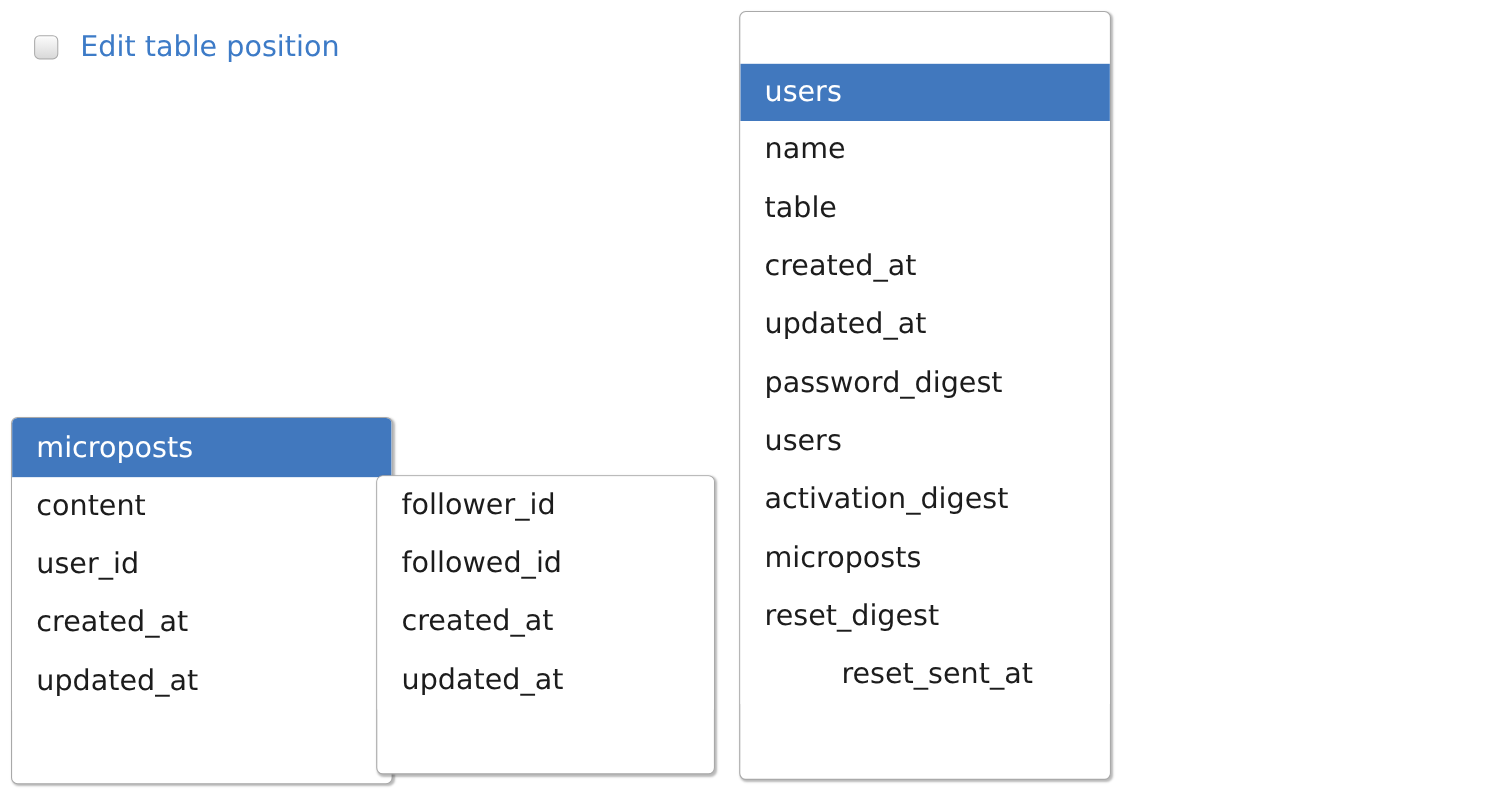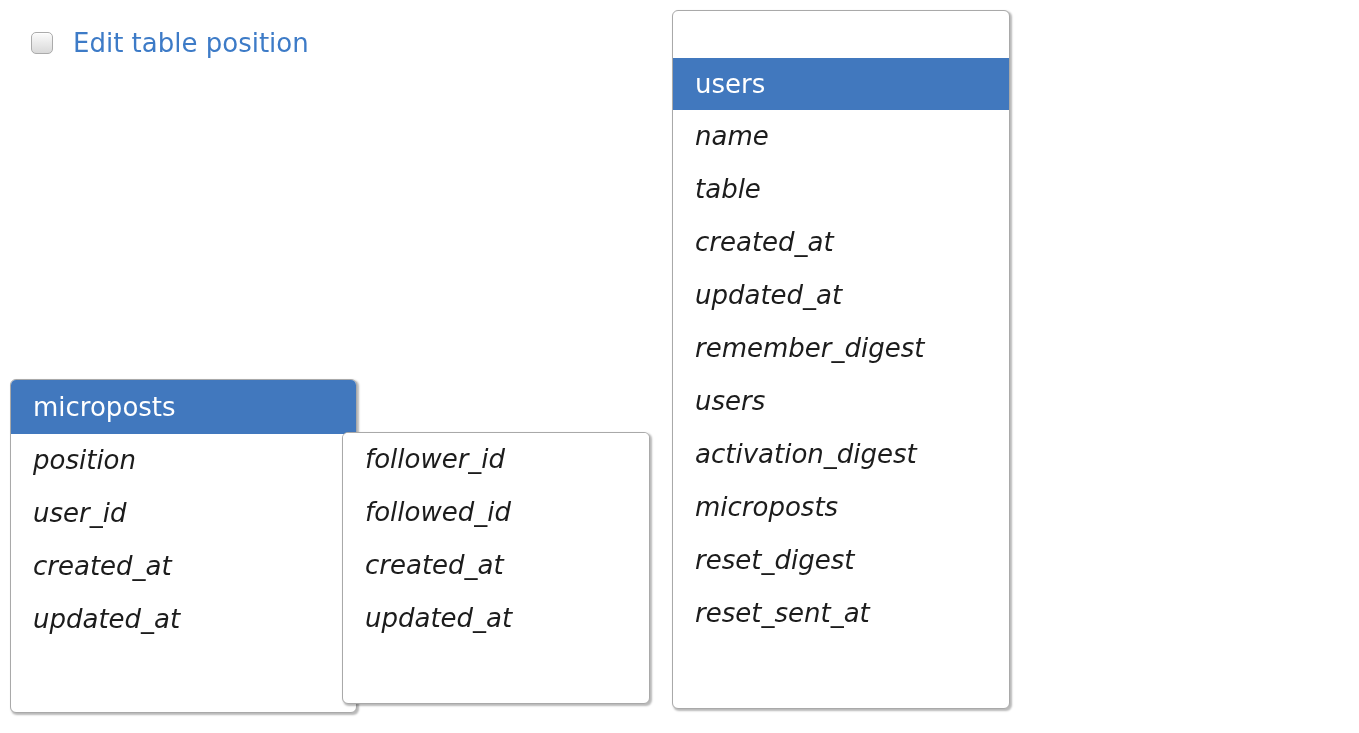--- a/index.html
+++ b/index.html
@@ -75,58 +75,57 @@
   }
   .table-card-body {
     background: #FFFFFF;
   }
   .field-row {
     font-size: 26px;
     color: var(--field-text);
     padding-left: 22px;
     white-space: nowrap;
     overflow: hidden;
-    font-style: italic;
   }
 </style>
 </head>
 <body>
 
 <div class="canvas">
 
   <div class="edit-control">
     <input type="checkbox" id="edit-cb" class="cb" style="">
     <label for="edit-cb" class="cb-label">Edit table position</label>
   </div>
 
 <div class="table-card" style="left: 10px; top: 379px; width: 347px; height: 334px;">
     <div class="table-card-header" style="height: 54px; line-height: 54px;">microposts</div>
     <div class="table-card-body">
-        <div class="field-row" style="height: 53px; line-height: 53px;">position</div>
+        <div class="field-row" style="height: 53px; line-height: 53px;">content</div>
         <div class="field-row" style="height: 53px; line-height: 53px;">user_id</div>
         <div class="field-row" style="height: 53px; line-height: 53px;">created_at</div>
         <div class="field-row" style="height: 53px; line-height: 53px;">updated_at</div>
       </div>
   </div>
     <div class="table-card" style="left: 342px; top: 432px; width: 308px; height: 272px;">
     <div class="table-card-body">
         <div class="field-row" style="height: 53px; line-height: 53px;">follower_id</div>
         <div class="field-row" style="height: 53px; line-height: 53px;">followed_id</div>
         <div class="field-row" style="height: 53px; line-height: 53px;">created_at</div>
         <div class="field-row" style="height: 53px; line-height: 53px;">updated_at</div>
       </div>
   </div>
     <div class="table-card" style="left: 672px; top: 10px; width: 338px; height: 699px;">
     <div class="table-card-header" style="height: 52px; line-height: 52px; margin-top: 47px;">users</div>
     <div class="table-card-body">
         <div class="field-row" style="height: 53px; line-height: 53px;">name</div>
         <div class="field-row" style="height: 53px; line-height: 53px;">table</div>
         <div class="field-row" style="height: 53px; line-height: 53px;">created_at</div>
         <div class="field-row" style="height: 53px; line-height: 53px;">updated_at</div>
-        <div class="field-row" style="height: 53px; line-height: 53px;">remember_digest</div>
+        <div class="field-row" style="height: 53px; line-height: 53px;">password_digest</div>
         <div class="field-row" style="height: 53px; line-height: 53px;">users</div>
         <div class="field-row" style="height: 53px; line-height: 53px;">activation_digest</div>
         <div class="field-row" style="height: 53px; line-height: 53px;">microposts</div>
         <div class="field-row" style="height: 53px; line-height: 53px;">reset_digest</div>
-        <div class="field-row" style="height: 53px; line-height: 53px;">reset_sent_at</div>
+        <div class="field-row" style="height: 53px; line-height: 53px; text-align: center;">reset_sent_at</div>
       </div>
   </div>
   </div>
 
 </body></html>

